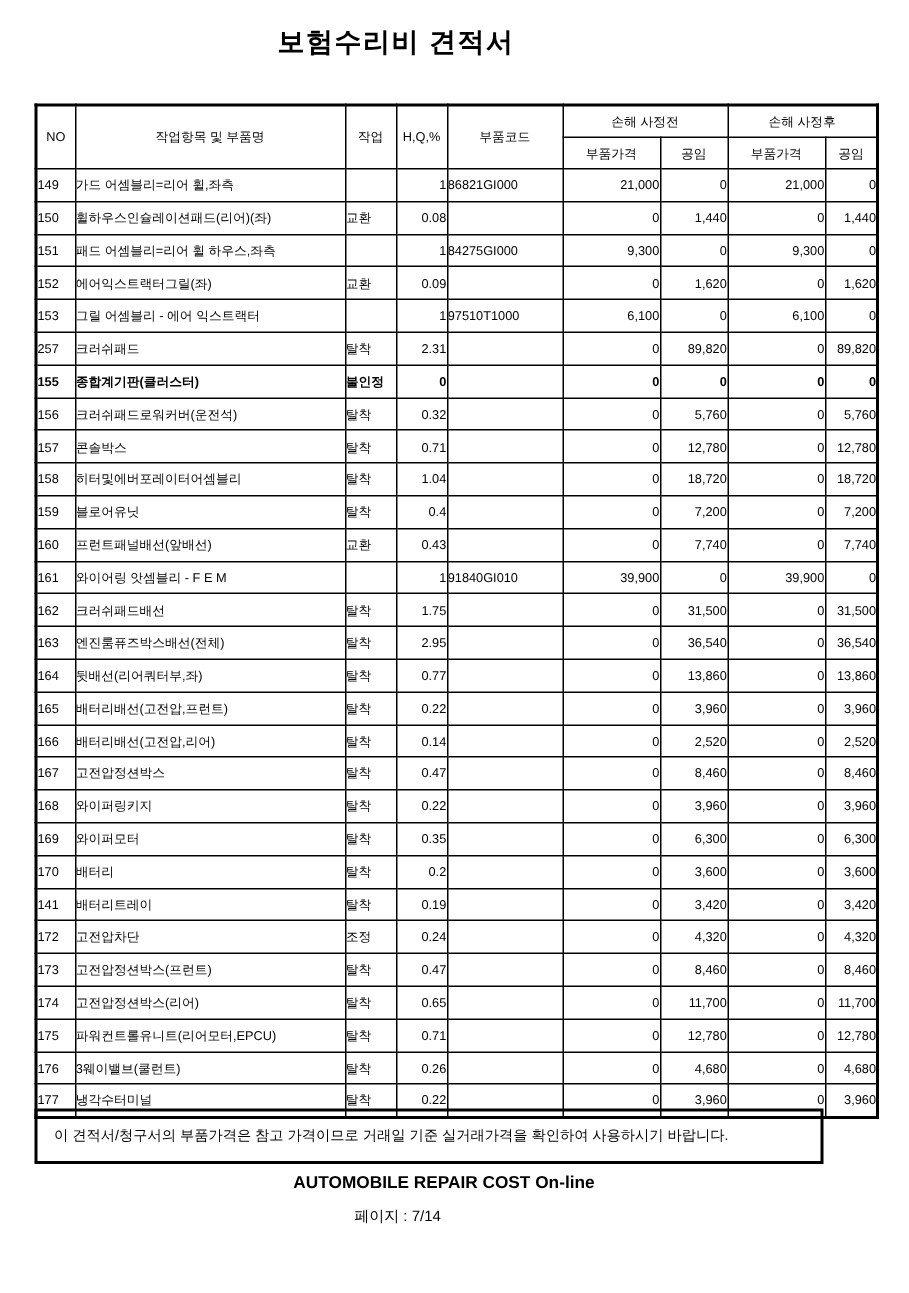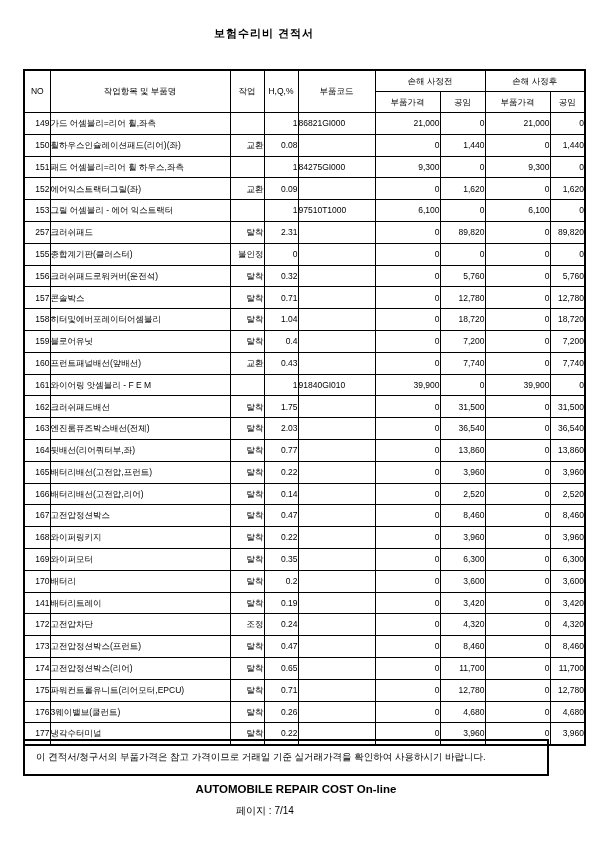--- a/index.html
+++ b/index.html
@@ -5,49 +5,49 @@
   html, body { margin: 0; padding: 0; }
   body {
     width: 606px; height: 862px;
     background: #ffffff;
     font-family: "Liberation Sans", sans-serif;
     color: #000000;
     position: relative;
     overflow: hidden;
   }
   .doc-title {
-    position: absolute; top: 26px; left: 0; width: 528px;
+    position: absolute; top: 16px; left: 0; width: 528px;
     text-align: center;
-    font-size: 11px; font-weight: bold; letter-spacing: 1px;
+    font-size: 18px; font-weight: bold; letter-spacing: 1px;
   }
   table.estimate {
     position: absolute; left: 23px; top: 69px;
     width: 561px;
     border-collapse: collapse;
     table-layout: fixed;
     border: 2px solid #000;
   }
   table.estimate th, table.estimate td {
     border: 1px solid #000;
     padding: 0;
     overflow: hidden;
     white-space: nowrap;
     font-size: 8.5px;
     font-weight: normal;
     line-height: 1;
   }
   table.estimate thead th { height: 20px; text-align: center; }
   table.estimate tbody td { height: 20.8px; }
-  td.c-no   { text-align: right; }
+  td.c-no   { text-align: left; }
   td.c-name { text-align: left; padding-left: 10px; }
-  td.c-work { text-align: right; margin-left: 12px; }
+  td.c-work { text-align: left; margin-left: 12px; }
   td.c-hq   { text-align: right; padding-right: 2px; }
   td.c-code { text-align: left; padding-left: 4px; }
   td.c-num  { text-align: right; padding-right: 4px; }
-  tr.bold-row td { font-weight: normal; }
+  tr.bold-row td { font-weight: bold; }
   .notice-box {
     position: absolute; left: 23px; top: 739px;
     width: 526px; height: 37px;
     box-sizing: border-box;
     border: 2px solid #000;
     display: flex; align-items: center;
     padding: 0 11px;
     font-size: 9.5px;
   }
   .brand-line {
@@ -247,21 +247,21 @@
         <td class="c-code"></td>
         <td class="c-num">0</td>
         <td class="c-num">31,500</td>
         <td class="c-num">0</td>
         <td class="c-num">31,500</td>
       </tr>
       <tr>
         <td class="c-no">163</td>
         <td class="c-name">엔진룸퓨즈박스배선(전체)</td>
         <td class="c-work">탈착</td>
-        <td class="c-hq">2.03</td>
+        <td class="c-hq">2.95</td>
         <td class="c-code"></td>
         <td class="c-num">0</td>
         <td class="c-num">36,540</td>
         <td class="c-num">0</td>
         <td class="c-num">36,540</td>
       </tr>
       <tr>
         <td class="c-no">164</td>
         <td class="c-name">뒷배선(리어쿼터부,좌)</td>
         <td class="c-work">탈착</td>

